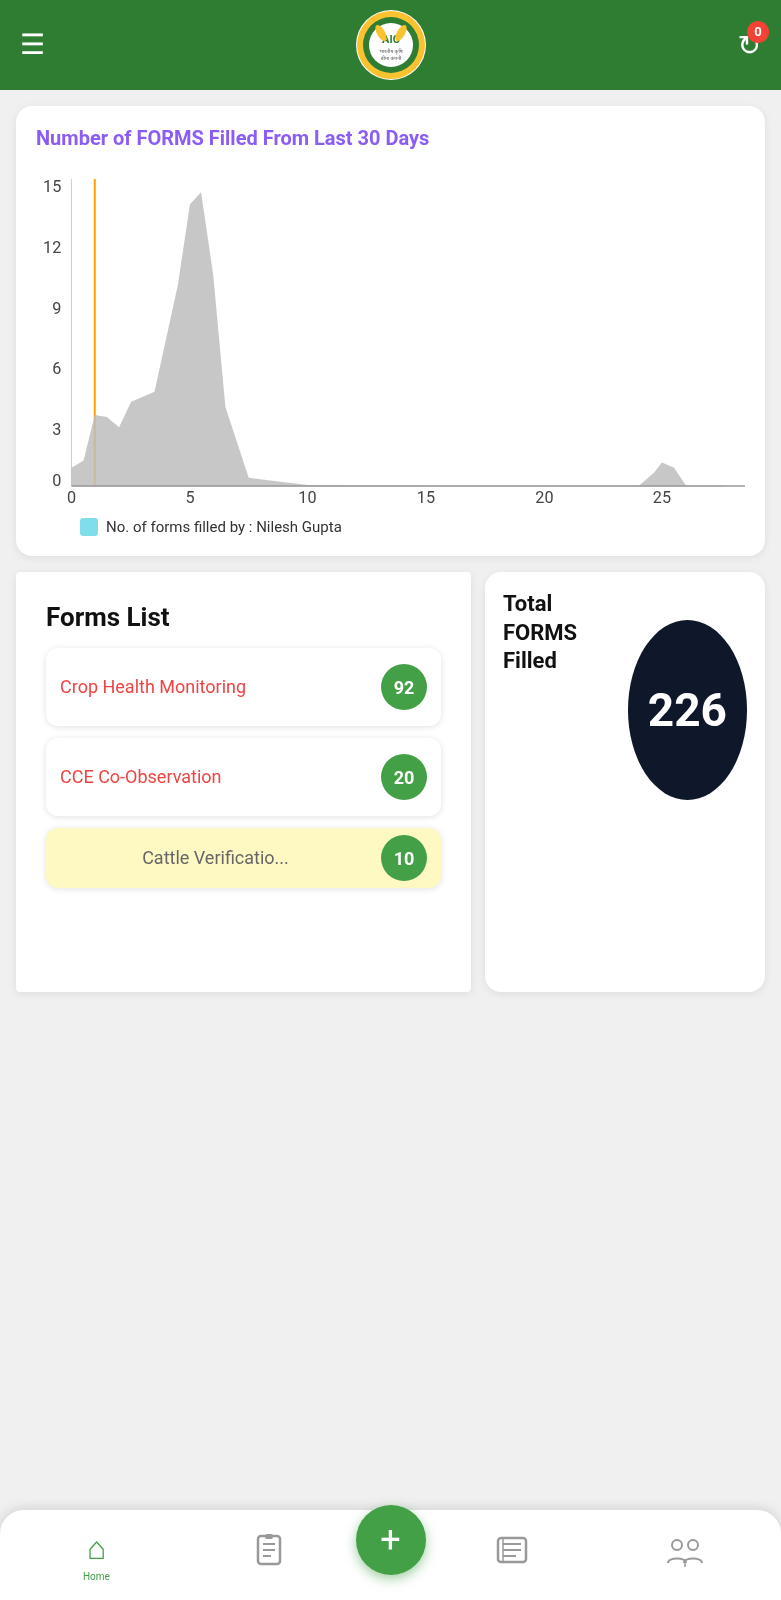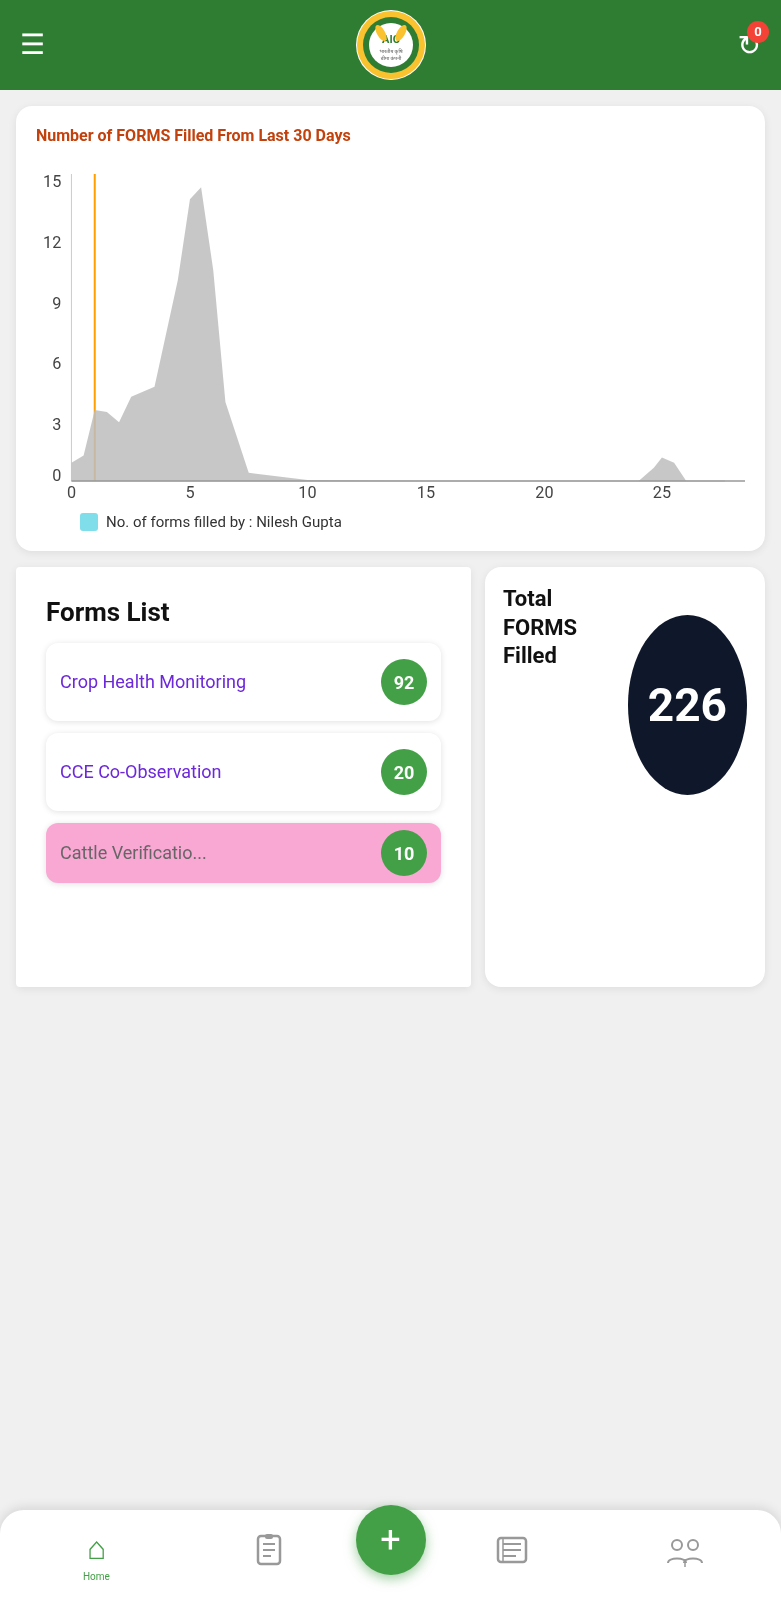--- a/index.html
+++ b/index.html
@@ -81,23 +81,23 @@
     }
 
     
     .chart-card {
       background: white;
       border-radius: 16px;
       padding: 20px;
       box-shadow: 0 2px 8px rgba(0,0,0,0.08);
     }
     .chart-title {
-      font-size: 16px;
-      font-weight: bold;
-      color: #c2410c;
+      font-size: 20px;
+      font-weight: bold;
+      color: #8b5cf6;
       margin-bottom: 16px;
     }
     .chart-area {
       position: relative;
       width: 100%;
       height: 340px;
     }
     .chart-svg {
       width: 100%;
       height: 100%;
@@ -148,49 +148,50 @@
       border-radius: 12px;
       padding: 16px 14px;
       display: flex;
       align-items: center;
       justify-content: space-between;
       margin-bottom: 12px;
       box-shadow: 0 1px 6px rgba(0,0,0,0.12);
     }
     .form-item-name {
       font-size: 18px;
-      color: #6d28d9;
+      color: #ef4444;
       flex: 1;
       line-height: 1.3;
     }
     .form-count-badge {
       background: #43a047;
       color: white;
       border-radius: 50%;
       width: 46px;
       height: 46px;
       display: flex;
       align-items: center;
       justify-content: center;
       font-size: 18px;
       font-weight: bold;
       flex-shrink: 0;
       margin-left: 10px;
     }
     .form-item-partial {
-      background: #f9a8d4;
+      background: #fef9c3;
       border-radius: 12px;
       padding: 16px 14px;
       display: flex;
       align-items: center;
       justify-content: space-between;
       margin-bottom: 12px;
       box-shadow: 0 1px 6px rgba(0,0,0,0.12);
       overflow: hidden;
       height: 60px;
+      text-align: center;
     }
     .form-item-partial .form-item-name {
       color: #666;
     }
 
     
     .total-forms-card {
       background: white;
       border-radius: 16px;
       padding: 18px;

